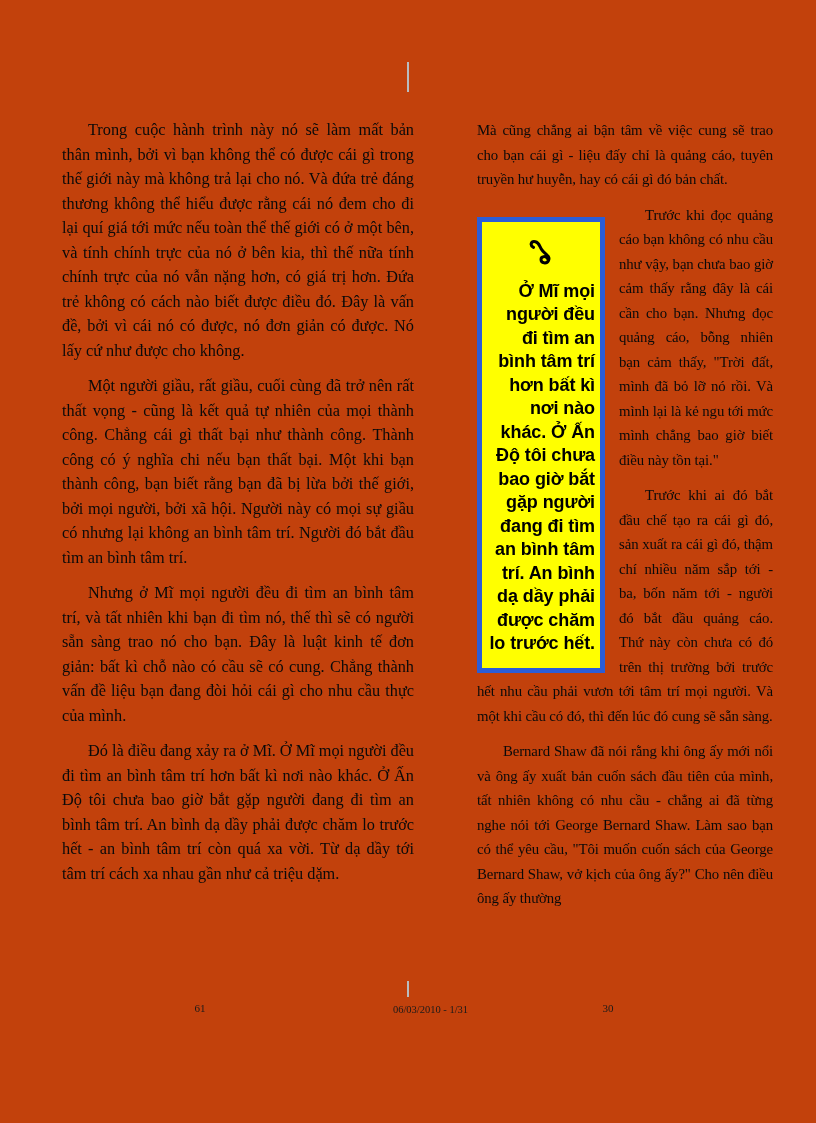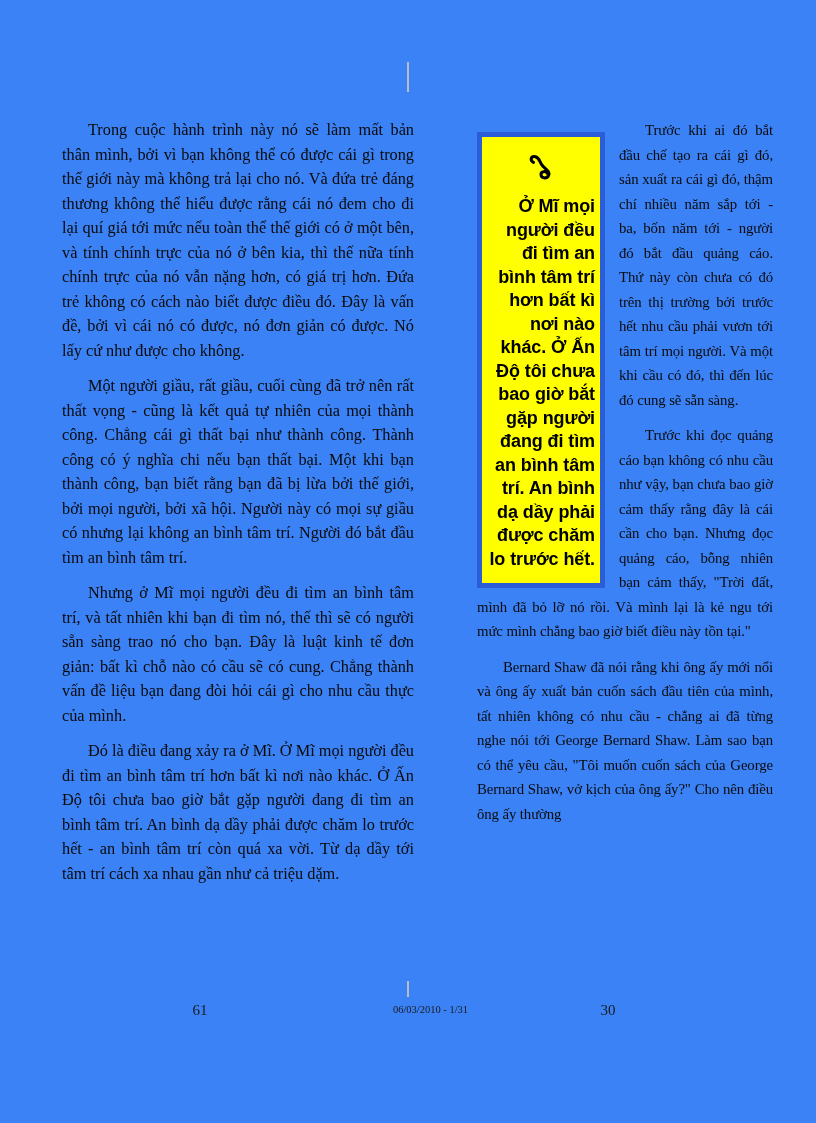--- a/index.html
+++ b/index.html
@@ -1,19 +1,19 @@
 <!DOCTYPE html>
 <html><head>
 <meta charset="utf-8">
 <style>
   html,body{margin:0;padding:0;background:#ffffff;}
   .sheet{
     position:relative;
     width:816px;height:1123px;
-    background:#3b82f6;
+    background:#c2410c;
     overflow:hidden;
     color:#0a0a0a;
     font-family:"Liberation Serif","DejaVu Serif",serif;
   }
   .top-mark{
     position:absolute;left:407px;top:62px;width:2px;height:30px;
     background:#b9bcc0;
   }
   .col{position:absolute;top:118px;text-align:justify;}
   .col-left{left:62px;width:352px;font-size:16.3px;line-height:24.5px;}
@@ -37,21 +37,21 @@
     line-height:23.5px;
     color:#000;
     text-align:right;
   }
   .footer-mark{
     position:absolute;left:407px;top:981px;width:2px;height:16px;
     background:#b9bcc0;
   }
   .footer-num{
     position:absolute;top:1002px;width:40px;text-align:center;
-    font-size:15px;color:#1a1a1a;
+    font-size:11px;color:#1a1a1a;
   }
   .footer-num.left{left:180px;}
   .footer-num.right{left:588px;}
   .footer-center{
     position:absolute;top:1004px;left:0;right:0;text-align:center;
     font-size:10.5px;color:#1a1a1a;margin-left:45px;
   }
 </style>
 </head>
 <body>
@@ -61,32 +61,33 @@
   <div class="top-mark"></div>
 
   <div class="col col-left">
     <p class="para">Trong cuộc hành trình này nó sẽ làm mất bản thân mình, bởi vì bạn không thể có được cái gì trong thế giới này mà không trả lại cho nó. Và đứa trẻ đáng thương không thể hiểu được rằng cái nó đem cho đi lại quí giá tới mức nếu toàn thể thế giới có ở một bên, và tính chính trực của nó ở bên kia, thì thế nữa tính chính trực của nó vẫn nặng hơn, có giá trị hơn. Đứa trẻ không có cách nào biết được điều đó. Đây là vấn đề, bởi vì cái nó có được, nó đơn giản có được. Nó lấy cứ như được cho không.</p>
     <p class="para">Một người giầu, rất giầu, cuối cùng đã trở nên rất thất vọng - cũng là kết quả tự nhiên của mọi thành công. Chẳng cái gì thất bại như thành công. Thành công có ý nghĩa chi nếu bạn thất bại. Một khi bạn thành công, bạn biết rằng bạn đã bị lừa bởi thế giới, bởi mọi người, bởi xã hội. Người này có mọi sự giầu có nhưng lại không an bình tâm trí. Người đó bắt đầu tìm an bình tâm trí.</p>
     <p class="para">Nhưng ở Mĩ mọi người đều đi tìm an bình tâm trí, và tất nhiên khi bạn đi tìm nó, thế thì sẽ có người sẵn sàng trao nó cho bạn. Đây là luật kinh tế đơn giản: bất kì chỗ nào có cầu sẽ có cung. Chẳng thành vấn đề liệu bạn đang đòi hỏi cái gì cho nhu cầu thực của mình.</p>
     <p class="para">Đó là điều đang xảy ra ở Mĩ. Ở Mĩ mọi người đều đi tìm an bình tâm trí hơn bất kì nơi nào khác. Ở Ấn Độ tôi chưa bao giờ bắt gặp người đang đi tìm an bình tâm trí. An bình dạ dầy phải được chăm lo trước hết - an bình tâm trí còn quá xa vời. Từ dạ dầy tới tâm trí cách xa nhau gần như cả triệu dặm.</p>
   </div>
 
   <div class="col col-right">
+    <p class="para noindent">Mà cũng chẳng ai bận tâm về việc cung sẽ trao cho bạn cái gì - liệu đấy chỉ là quảng cáo, tuyên truyền hư huyễn, hay có cái gì đó bản chất.</p>
 
     <div class="callout" style="background: rgb(255, 255, 0); border-color: rgb(43, 93, 215);">
       <div class="ornament">
         <svg viewBox="0 0 32 32" width="30" height="30" aria-hidden="true">
           <path d="M8 10 C4 8 5 3 10 4 C15 5 14 10 18 14 C22 18 26 20 24 24 C22 28 16 27 16 23 C16 19 21 19 23 22" fill="none" stroke="#000000" stroke-width="3.2" stroke-linecap="round"></path>
         </svg>
       </div>
       <div class="callout-text">Ở Mĩ mọi người đều đi tìm an bình tâm trí hơn bất kì nơi nào khác. Ở Ấn Độ tôi chưa bao giờ bắt gặp người đang đi tìm an bình tâm trí. An bình dạ dầy phải được chăm lo trước hết.</div>
     </div>
 
+    <p class="para">Trước khi đọc quảng cáo bạn không có nhu cầu như vậy, bạn chưa bao giờ cảm thấy rằng đây là cái cần cho bạn. Nhưng đọc quảng cáo, bỗng nhiên bạn cảm thấy, "Trời đất, mình đã bỏ lỡ nó rồi. Và mình lại là kẻ ngu tới mức mình chẳng bao giờ biết điều này tồn tại."</p>
     <p class="para">Trước khi ai đó bắt đầu chế tạo ra cái gì đó, sản xuất ra cái gì đó, thậm chí nhiều năm sắp tới - ba, bốn năm tới - người đó bắt đầu quảng cáo. Thứ này còn chưa có đó trên thị trường bởi trước hết nhu cầu phải vươn tới tâm trí mọi người. Và một khi cầu có đó, thì đến lúc đó cung sẽ sẵn sàng.</p>
-    <p class="para">Trước khi đọc quảng cáo bạn không có nhu cầu như vậy, bạn chưa bao giờ cảm thấy rằng đây là cái cần cho bạn. Nhưng đọc quảng cáo, bỗng nhiên bạn cảm thấy, "Trời đất, mình đã bỏ lỡ nó rồi. Và mình lại là kẻ ngu tới mức mình chẳng bao giờ biết điều này tồn tại."</p>
     <p class="para">Bernard Shaw đã nói rằng khi ông ấy mới nổi và ông ấy xuất bản cuốn sách đầu tiên của mình, tất nhiên không có nhu cầu - chẳng ai đã từng nghe nói tới George Bernard Shaw. Làm sao bạn có thể yêu cầu, "Tôi muốn cuốn sách của George Bernard Shaw, vở kịch của ông ấy?" Cho nên điều ông ấy thường</p>
   </div>
 
   <div class="footer-mark"></div>
   <div class="footer-num left">61</div>
   <div class="footer-center">06/03/2010 - 1/31</div>
   <div class="footer-num right">30</div>
 
 </div>
 

